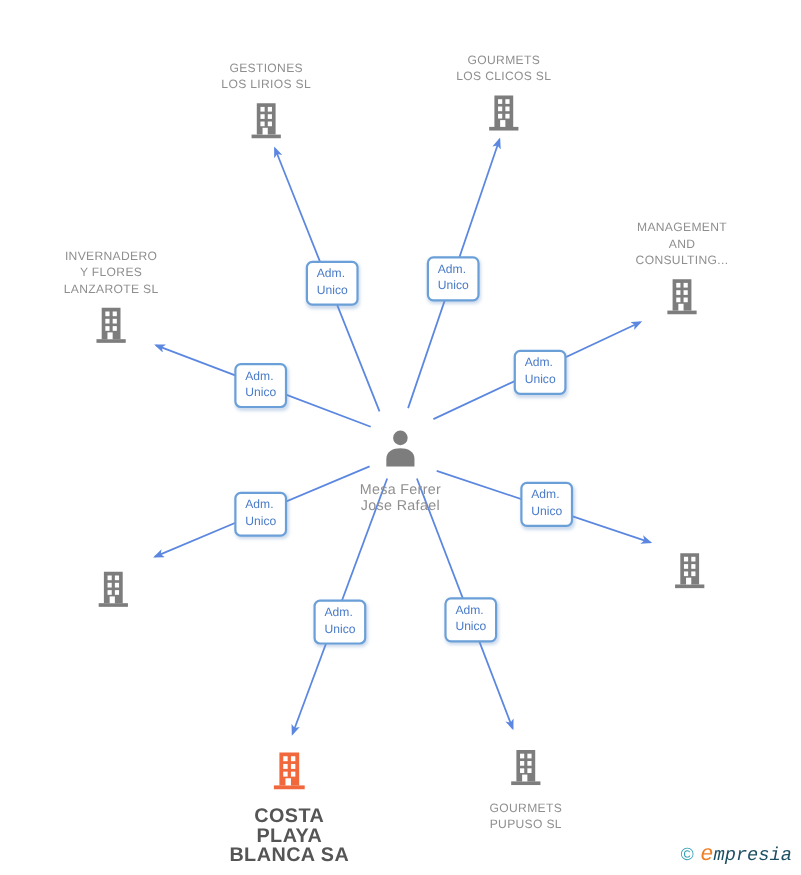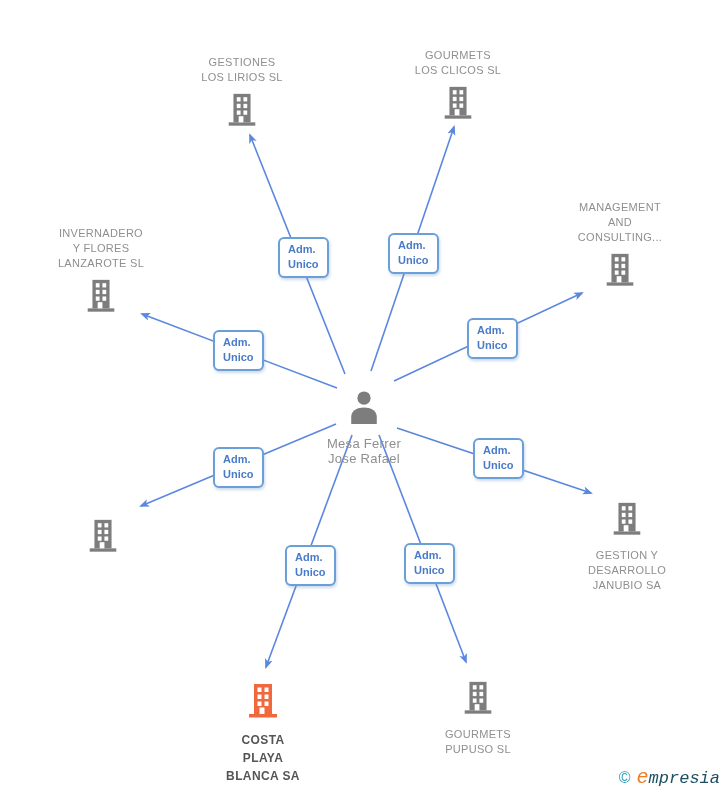--- a/index.html
+++ b/index.html
@@ -18,26 +18,26 @@
   body{background:#ffffff;font-family:"Liberation Sans", sans-serif;}
   .canvas{position:relative;width:728px;height:795px;background:#ffffff;overflow:hidden;}
   svg.edges{position:absolute;left:0;top:0;}
   svg.edges line{stroke:var(--edge-line);stroke-width:1.6;}
   .arrow-head{fill:var(--edge-line);}
   .node{position:absolute;width:140px;display:flex;flex-direction:column;align-items:center;}
   .node .label{font-size:11px;line-height:15px;color:var(--label-gray);text-align:center;white-space:pre-line;letter-spacing:0.3px;}
   .node .icon{display:block;margin:6px 0;}
   .building-icon svg .bfill{fill:var(--icon-gray);}
   .node.highlighted .building-icon svg .bfill{fill:var(--highlight-orange);}
-  .node.highlighted .label{color:var(--highlight-text);font-weight:bold;font-size:12px;line-height:18px;letter-spacing:0.4px;}
+  .node.highlighted .label{color:var(--highlight-text);font-weight:bold;font-size:18px;line-height:18px;letter-spacing:0.4px;}
   .person .label{font-size:13px;line-height:15px;color:var(--label-gray);}
   .person-icon svg .pfill{fill:var(--icon-gray);}
   .edge-label{position:absolute;background:#ffffff;border:2px solid var(--edge-border);border-radius:6px;
     padding:3px 8px 4px 8px;font-size:11px;line-height:15px;color:var(--edge-text);white-space:pre-line;
-    box-shadow:1px 2px 3px rgba(110,150,200,0.35);min-width:46px;font-weight:bold;}
+    box-shadow:1px 2px 3px rgba(110,150,200,0.35);min-width:46px;}
   .watermark{position:absolute;right:8px;bottom:6px;display:flex;align-items:center;gap:6px;font-size:17px;}
   .watermark .copy{color:var(--brand-copy);font-size:16px;}
   .watermark .brand{font-family:Liberation Mono, monospace;font-style:italic;}
   .watermark .brand .b-init{color:var(--brand-orange);font-size:20px;}
   .watermark .brand .b-rest{color:var(--brand-navy);}
 </style>
 </head>
 <body>
 
 <div class="canvas">
@@ -192,23 +192,20 @@
             <rect x="14.5" y="6.5" width="4" height="4.5"></rect>
             <rect x="21.5" y="6.5" width="4" height="4.5"></rect>
             <rect x="14.5" y="13.5" width="4" height="4.5"></rect>
             <rect x="21.5" y="13.5" width="4" height="4.5"></rect>
             <rect x="14.5" y="20.5" width="4" height="4.5"></rect>
             <rect x="21.5" y="20.5" width="4" height="4.5"></rect>
             <rect x="16.5" y="26.5" width="5" height="6.5"></rect>
           </g>
         </svg>
     </span>
-    <div class="label">GESTION Y
-DESARROLLO
-JANUBIO SA</div>
   </div>
 
   <div class="node company highlighted" style="left:193px;top:675px">
     <span class="icon building-icon">
       <svg width="40" height="40" viewBox="0 0 40 40">
           <g class="bfill">
             <path d="M11 3 h18 v30 h-18 z"></path>
             <rect x="6" y="33" width="28" height="3.5"></rect>
           </g>
           <g fill="#ffffff">

